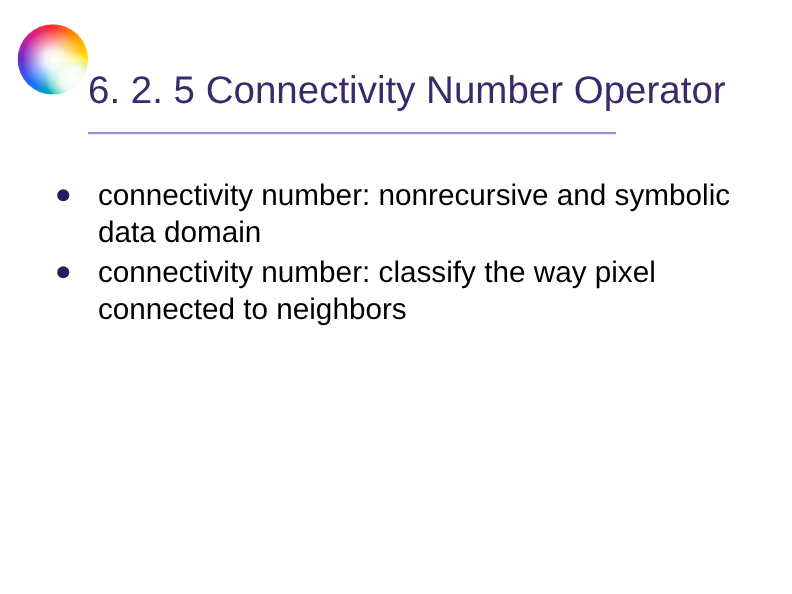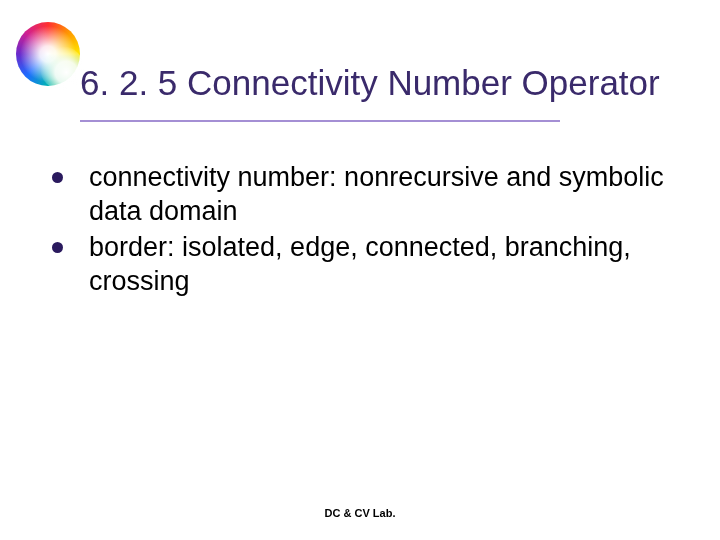--- a/index.html
+++ b/index.html
@@ -116,21 +116,20 @@
 
   <div class="rule"></div>
 
   <div class="content">
     <div class="item">
       <div class="dot"></div>
       <div class="txt">connectivity number: nonrecursive and symbolic data domain</div>
     </div>
     <div class="item">
       <div class="dot"></div>
-      <div class="txt">border: isolated, edge, connected, branching, crossing</div>
+      <div class="txt">connectivity number: classify the way pixel connected to neighbors</div>
     </div>
   </div>
 
   <div class="footer">
-    <div class="lab">DC &amp; CV Lab.</div>
   </div>
 
 </div>
 
 </body></html>

